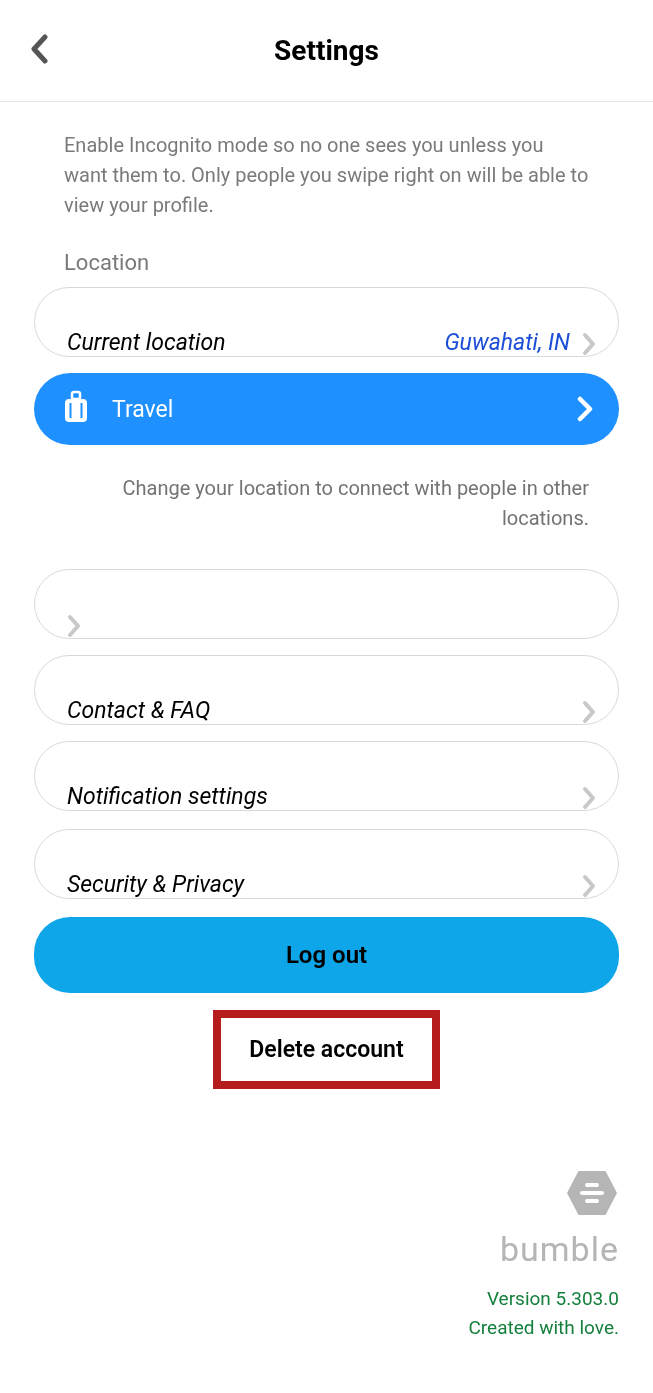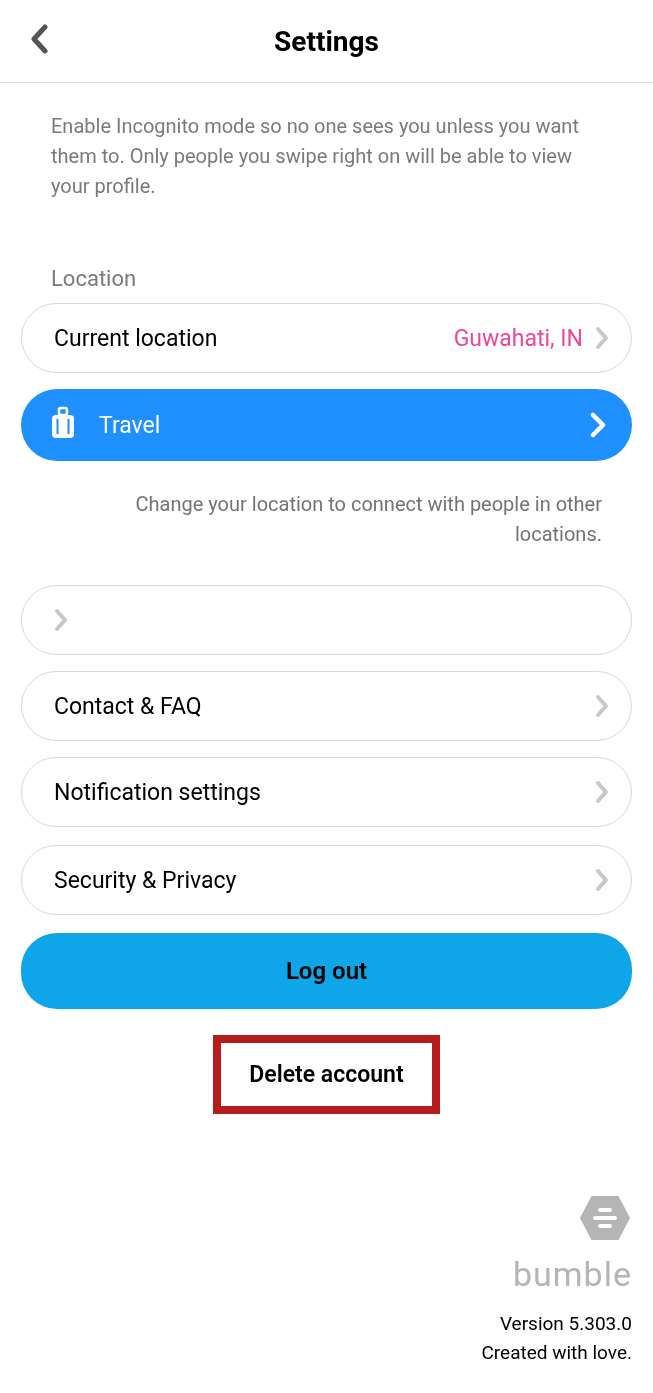--- a/index.html
+++ b/index.html
@@ -8,72 +8,72 @@
       box-sizing: border-box;
       font-family: -apple-system, BlinkMacSystemFont, "Segoe UI", Roboto, Helvetica, Arial, sans-serif;
     }
     body {
       width: 653px;
       height: 1393px;
       background: #ffffff;
       position: relative;
     }
     .header {
-      height: 83px;
+      height: 102px;
       display: flex;
       align-items: center;
       border-bottom: 1px solid #e5e5e5;
       position: relative;
     }
     .back-button {
       position: absolute;
       left: 30px;
       cursor: pointer;
       color: #555;
     }
     .header-title {
       width: 100%;
       text-align: center;
       font-size: 28px;
       font-weight: 700;
       color: #000;
     }
     .content {
-      padding: 0 21px;
+      padding: 0 34px;
     }
     .incognito-desc {
       color: #7a7a7a;
       font-size: 20px;
       line-height: 1.5;
       padding: 28px 30px 30px 30px;
     }
     .section-label {
       color: #7a7a7a;
       font-size: 22px;
       padding: 0 30px 12px 30px;
-      margin-top: 35px;
     }
     .row {
       border: 1px solid #d9d9d9;
       border-radius: 36px;
       height: 70px;
       display: flex;
-      align-items: center;
+      align-items: flex-end;
       padding: 0 22px 0 32px;
       margin-bottom: 16px;
       cursor: pointer;
+      font-style: italic;
     }
     .row-label {
       font-size: 23px;
       color: #000;
       flex: 1;
     }
     .row-value {
       font-size: 23px;
-      color: #ec4899;
+      color: #1d4ed8;
       margin-right: 12px;
     }
     .chevron {
       color: #c8c8c8;
       flex-shrink: 0;
     }
     .travel-row {
       background: #1e90ff;
       border: none;
       border-radius: 36px;
@@ -116,21 +116,21 @@
       justify-content: center;
       font-size: 24px;
       font-weight: 600;
       color: #000;
       margin-top: 18px;
       cursor: pointer;
     }
     .delete-account {
       display: block;
       width: fit-content;
-      margin: 26px auto 0 auto;
+      margin: 17px auto 0 auto;
       font-size: 23px;
       font-weight: 600;
       color: #000;
       padding: 18px 28px;
       border: 8px solid #b71c1c;
       cursor: pointer;
     }
     .footer {
       text-align: right;
       margin-top: 80px;
@@ -139,21 +139,21 @@
       display: inline-block;
       margin-bottom: 8px;
     }
     .logo-text {
       font-size: 34px;
       color: #b5b5b5;
       letter-spacing: 1px;
       margin-bottom: 16px;
     }
     .version-line {
-      color: #000000;
+      color: #15803d;
       font-size: 19px;
       line-height: 1.5;
     }
   </style>
 </head>
 <body>
 
 <div class="header">
   <div class="back-button">
     <svg width="18" height="30" viewBox="0 0 18 30" fill="none">

